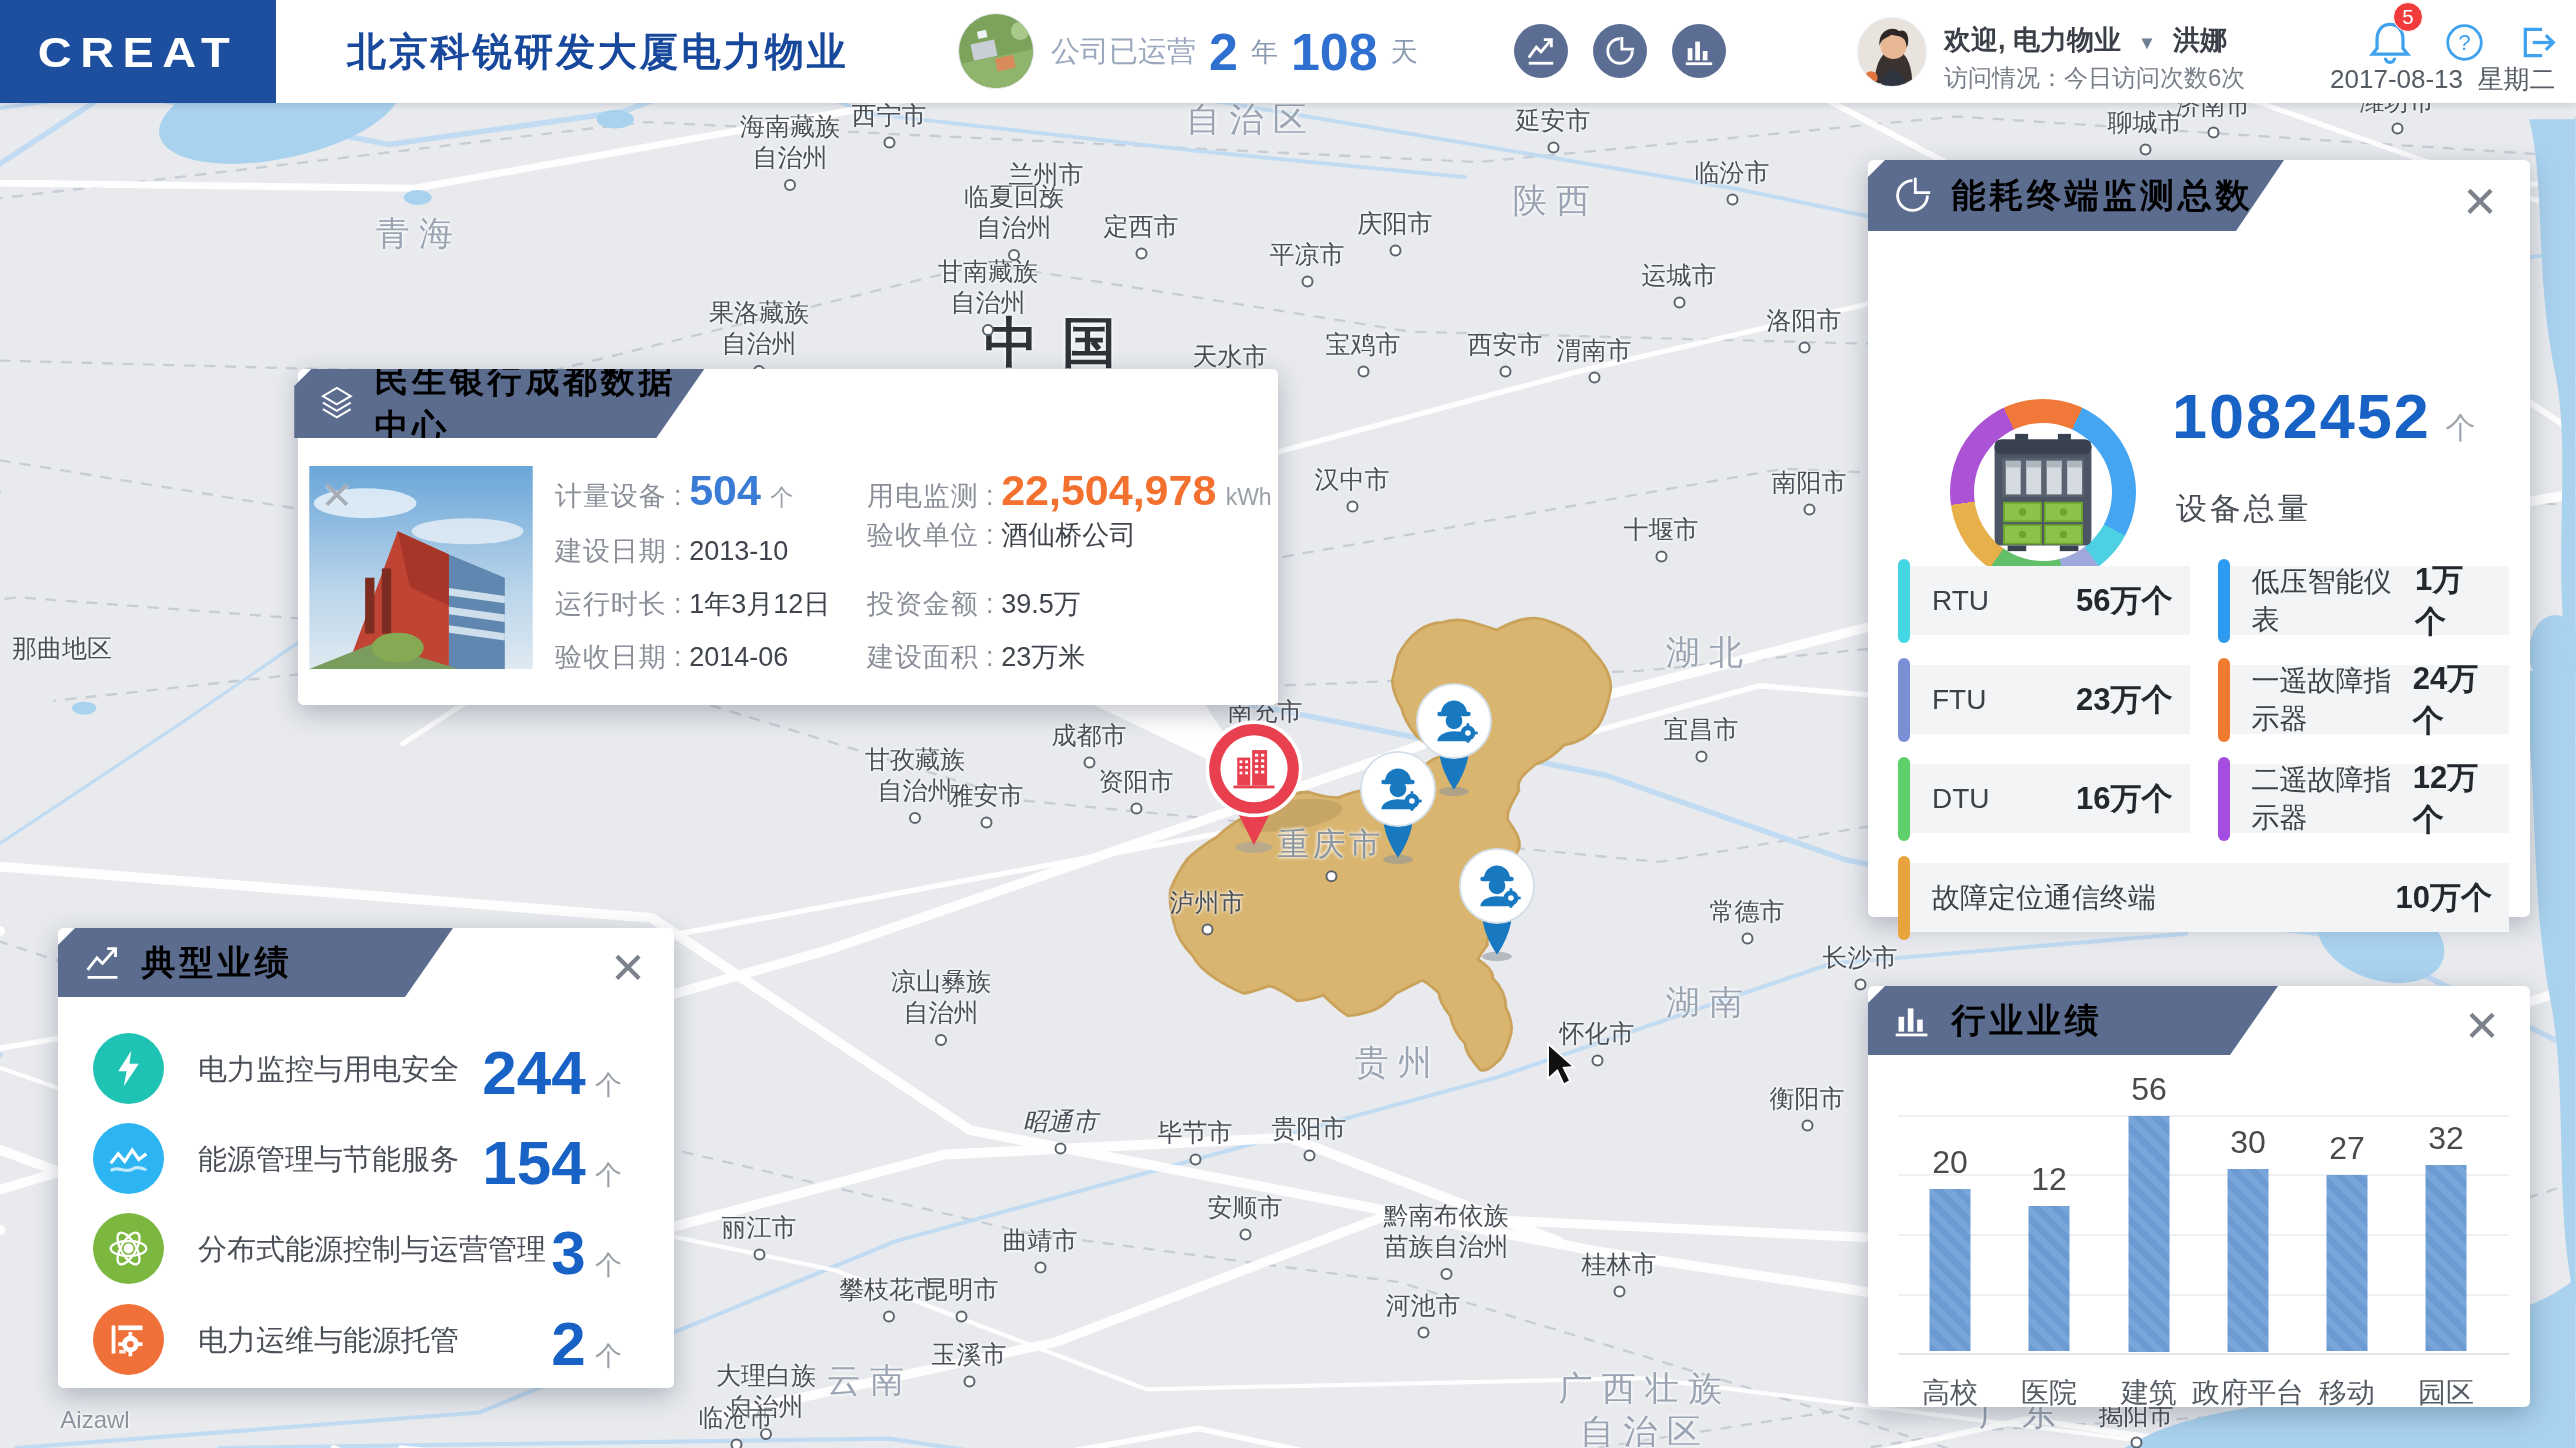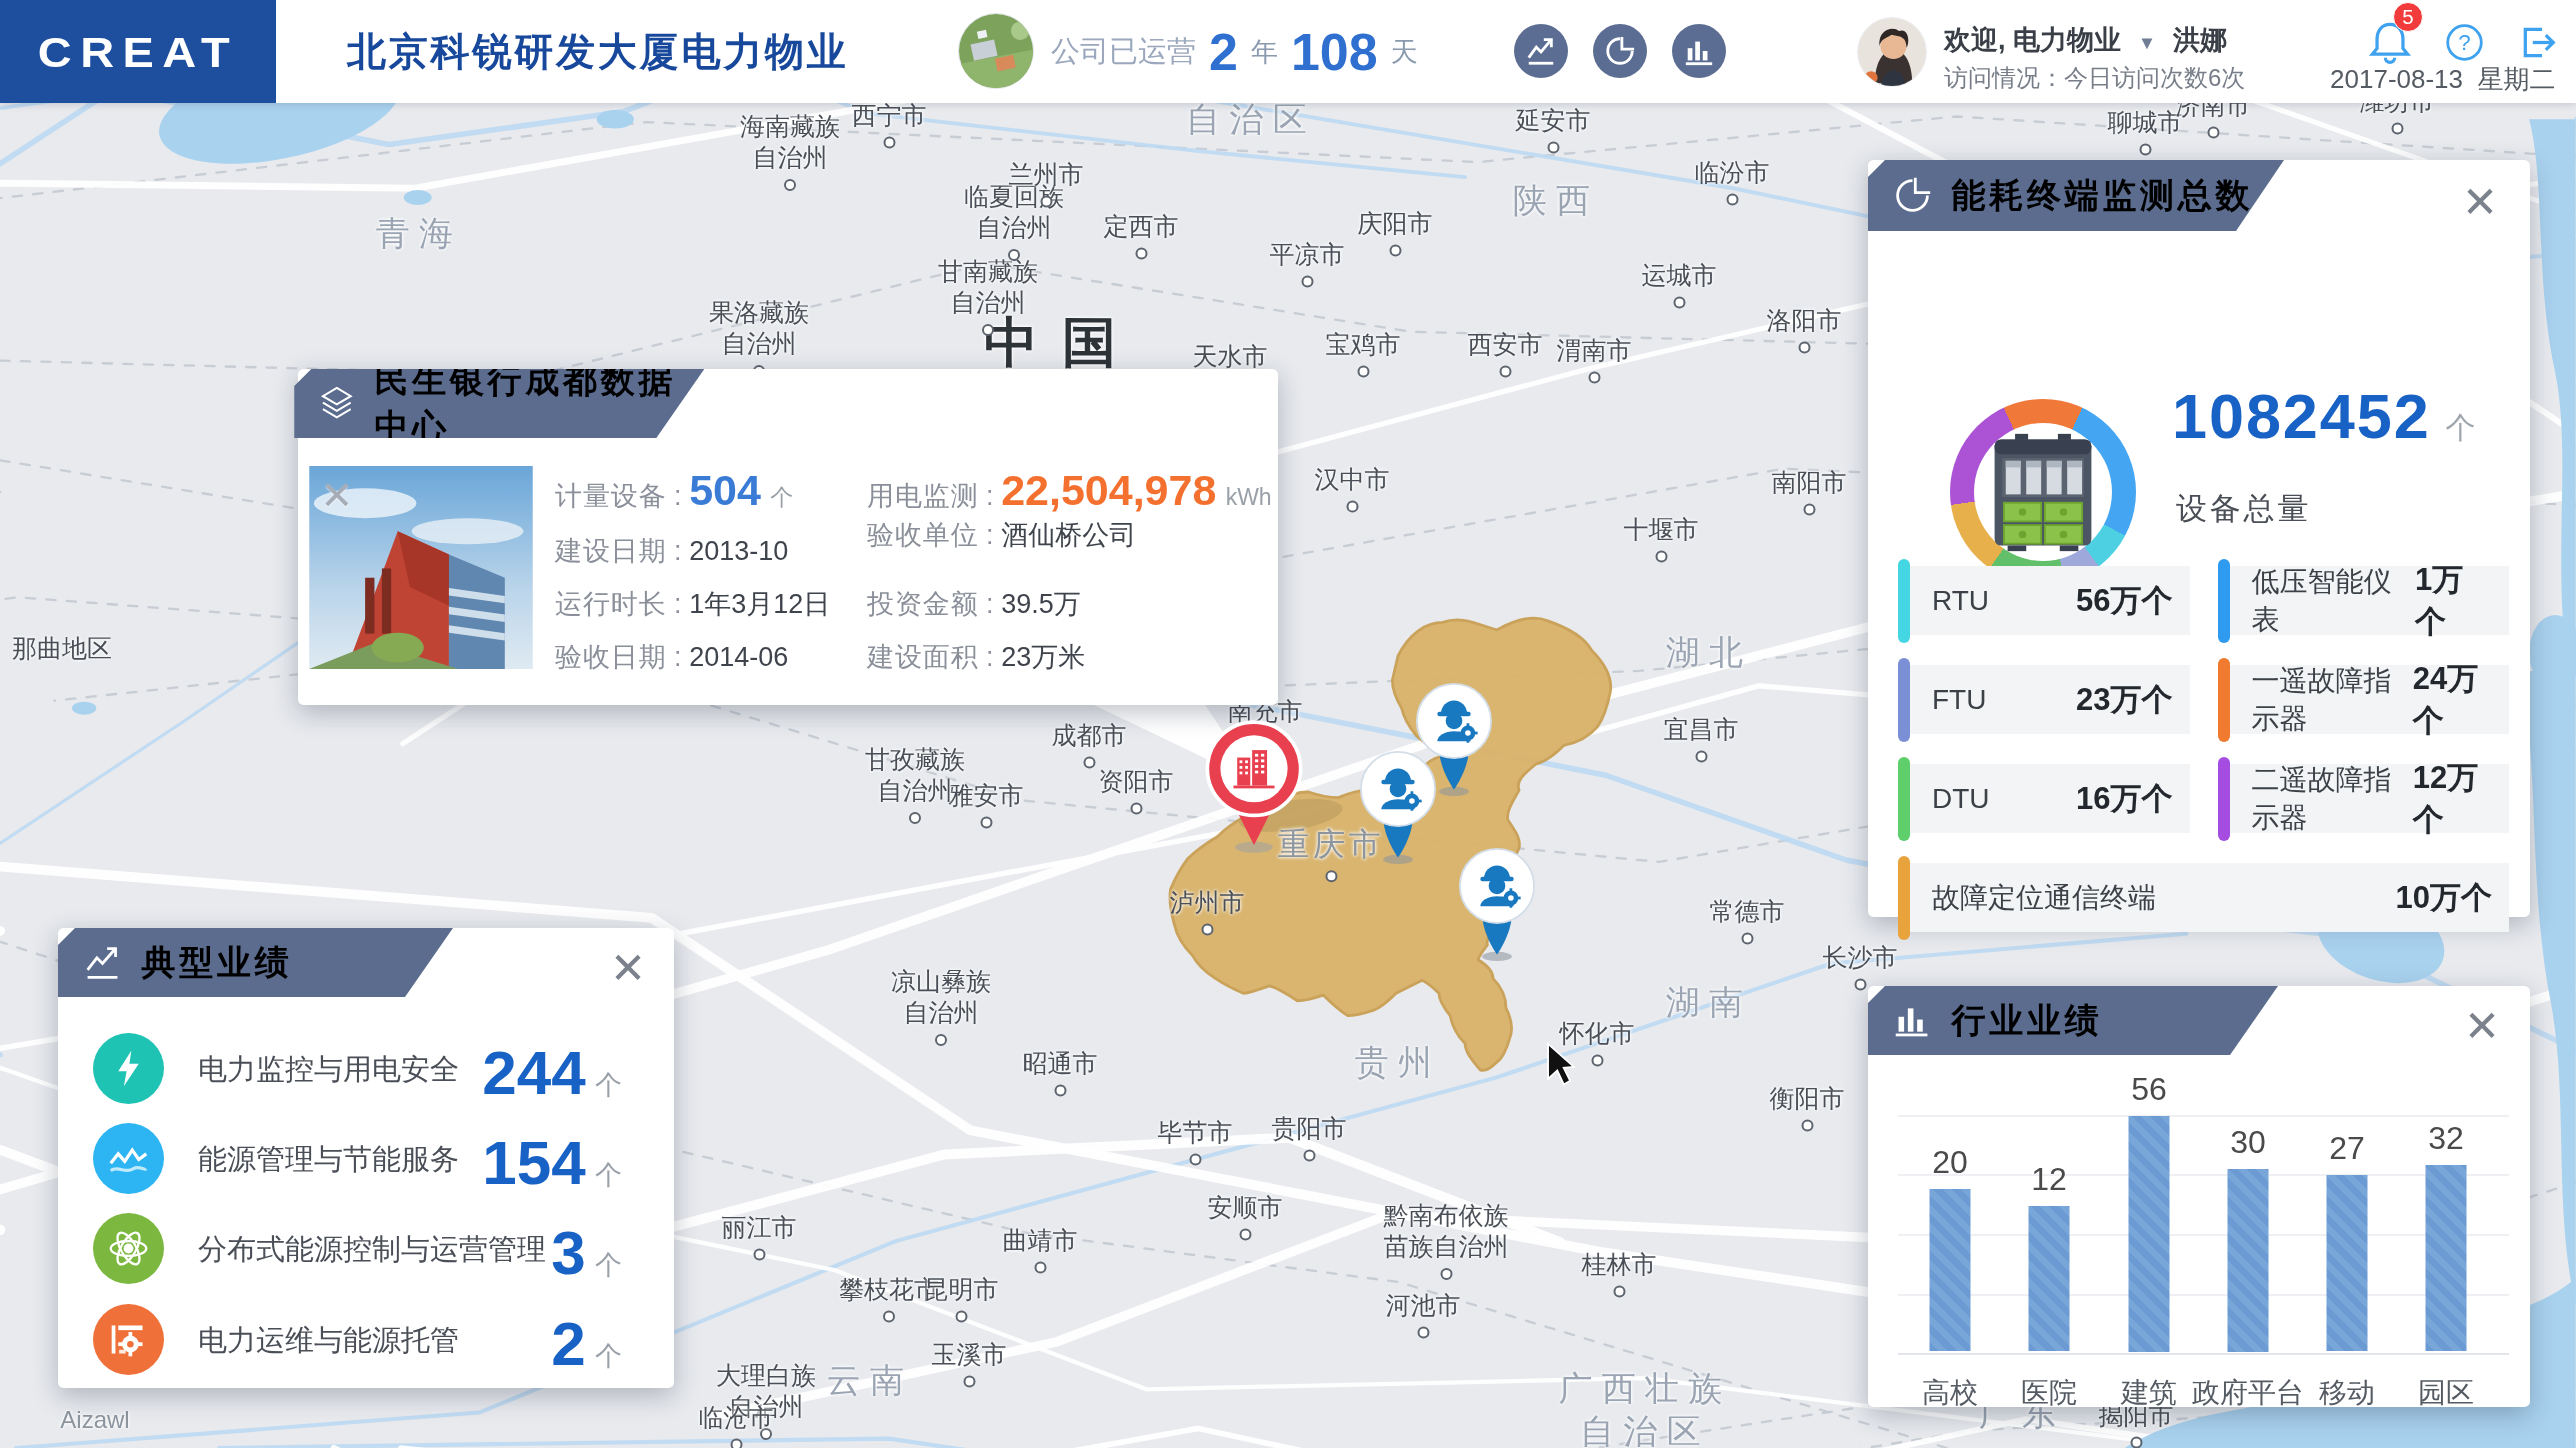--- a/index.html
+++ b/index.html
@@ -277,21 +277,21 @@
       <div class="map-label" style="left: 1089px; top: 744px;"><span>成都市</span><span class="map-dot"></span></div>
       <div class="map-label" style="left: 1136px; top: 790px;"><span>资阳市</span><span class="map-dot"></span></div>
       <div class="map-label" style="left: 986px; top: 804px;"><span>雅安市</span><span class="map-dot"></span></div>
       <div class="map-label" style="left: 915px; top: 784px;"><span>甘孜藏族
 自治州</span><span class="map-dot"></span></div>
       <div class="map-label" style="left: 1265px; top: 720px;"><span>南充市</span><span class="map-dot"></span></div>
       <div class="map-label city-lg" style="left: 1331px; top: 853px;"><span>重庆市</span><span class="map-dot"></span></div>
       <div class="map-label" style="left: 1207px; top: 911px;"><span>泸州市</span><span class="map-dot"></span></div>
       <div class="map-label" style="left: 941px; top: 1006px;"><span>凉山彝族
 自治州</span><span class="map-dot"></span></div>
-      <div class="map-label" style="left: 1060px; top: 1072px;"><span>昭通市</span><span class="map-dot"></span></div>
+      <div class="map-label" style="left: 1060px; top: 1130px; font-style: italic;"><span>昭通市</span><span class="map-dot"></span></div>
       <div class="map-label" style="left: 1195px; top: 1141px;"><span>毕节市</span><span class="map-dot"></span></div>
       <div class="map-label" style="left: 759px; top: 1236px;"><span>丽江市</span><span class="map-dot"></span></div>
       <div class="map-label" style="left: 889px; top: 1298px;"><span>攀枝花市</span><span class="map-dot"></span></div>
       <div class="map-label" style="left: 766px; top: 1400px;"><span>大理白族
 自治州</span><span class="map-dot"></span></div>
       <div class="map-label" style="left: 1040px; top: 1249px;"><span>曲靖市</span><span class="map-dot"></span></div>
       <div class="map-label" style="left: 961px; top: 1298px;"><span>昆明市</span><span class="map-dot"></span></div>
       <div class="map-label" style="left: 969px; top: 1363px;"><span>玉溪市</span><span class="map-dot"></span></div>
       <div class="map-label" style="left: 736px; top: 1426px;"><span>临沧市</span><span class="map-dot"></span></div>
       <div class="map-label" style="left: 1309px; top: 1137px;"><span>贵阳市</span><span class="map-dot"></span></div>

